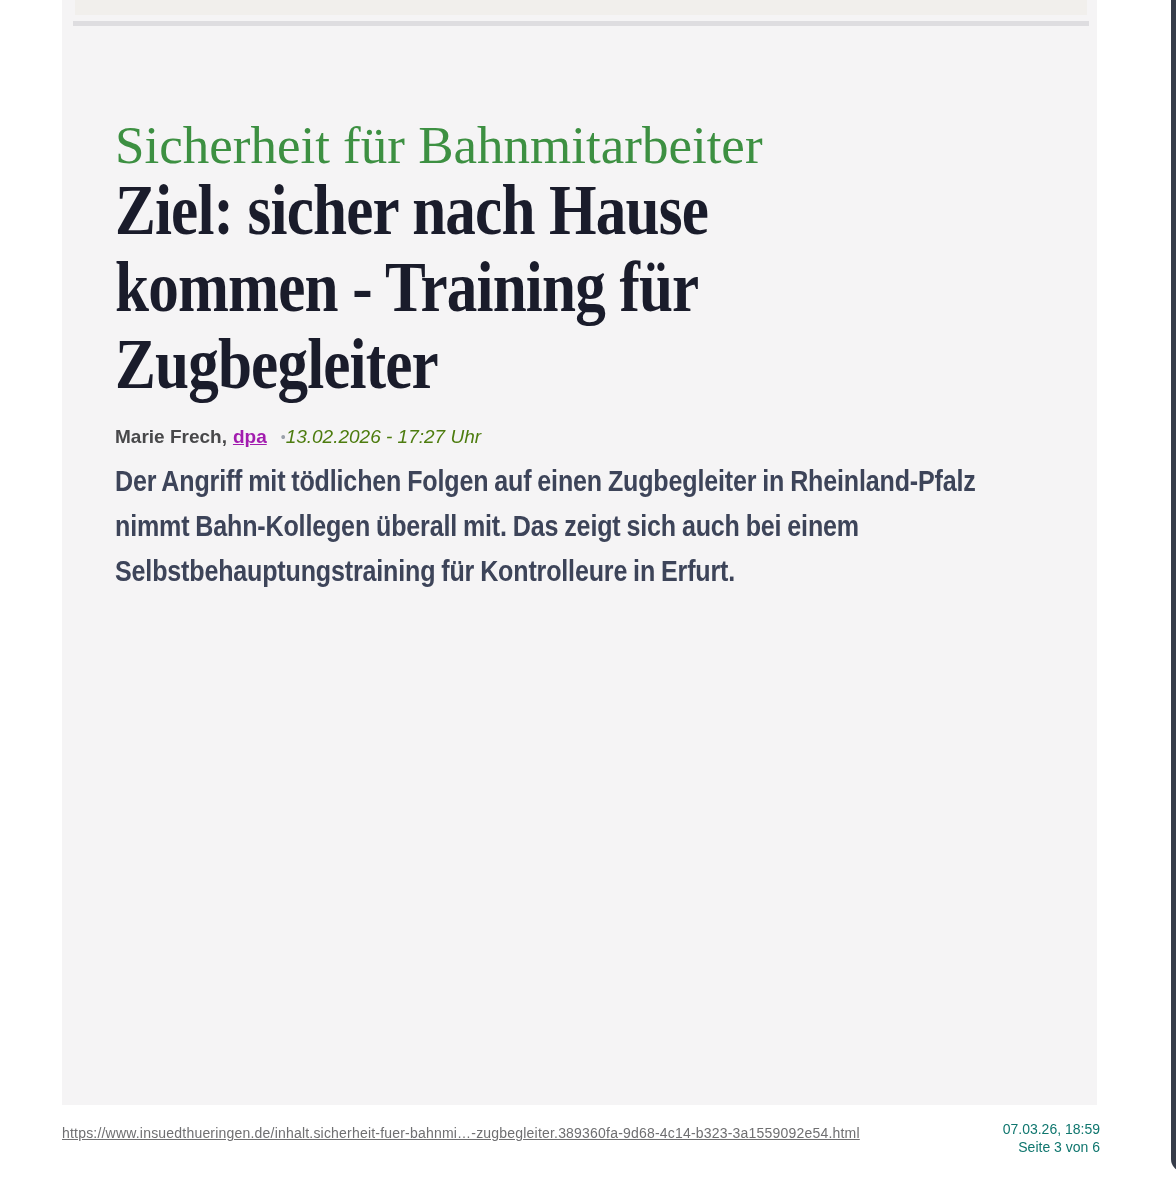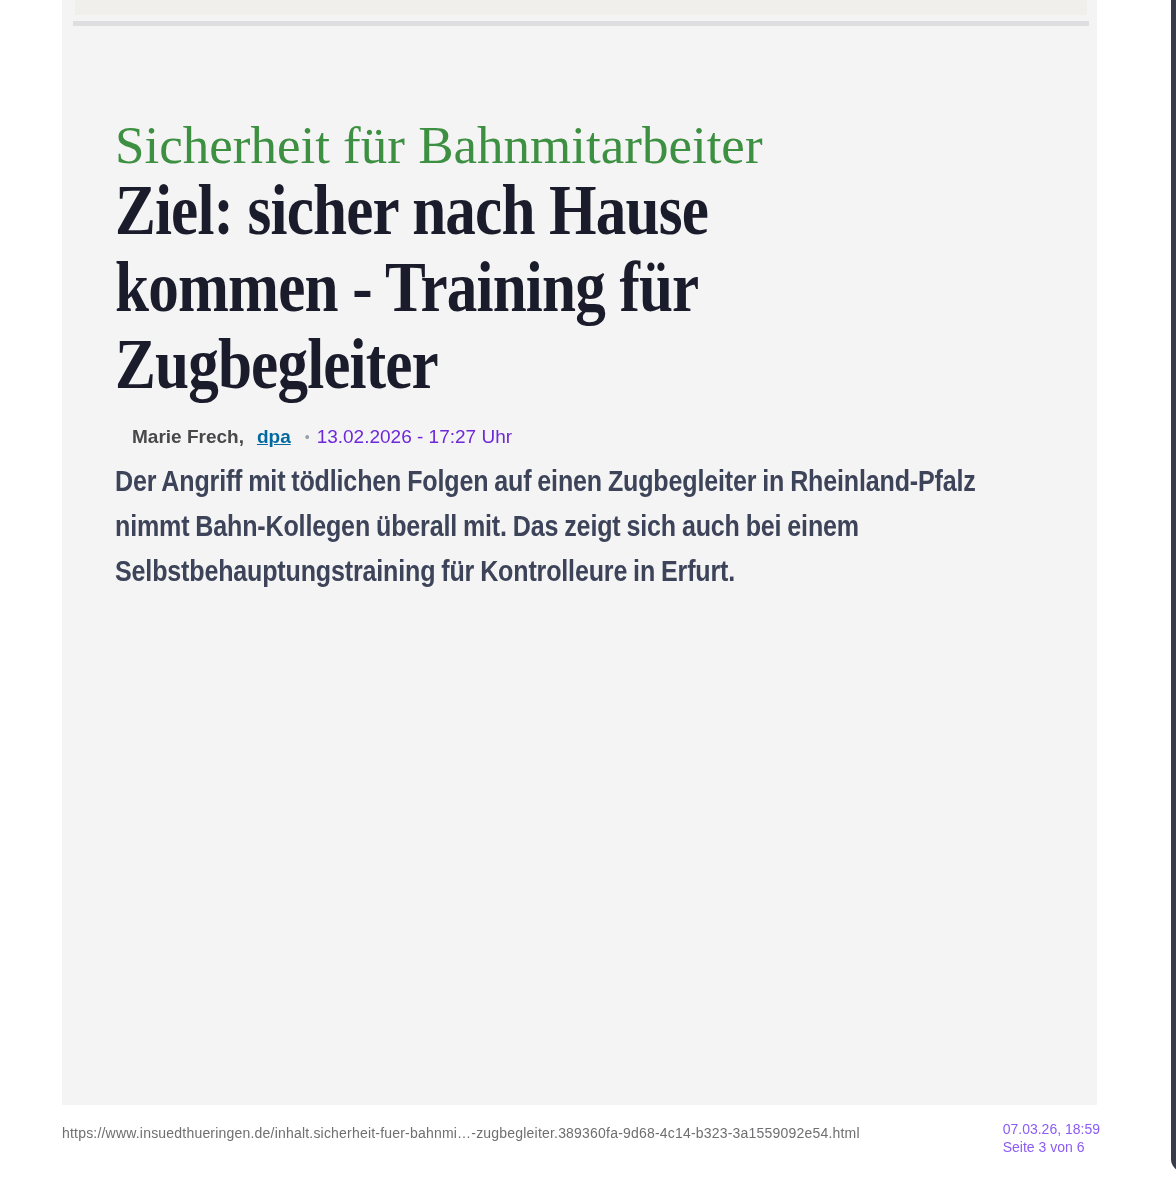--- a/index.html
+++ b/index.html
@@ -75,46 +75,46 @@
     font-weight: 700;
     letter-spacing: -1px;
     color: #1a1c2b;
     transform: scaleX(0.85);
     transform-origin: left top;
   }
 
   .byline {
     position: absolute;
     top: 424px;
-    left: 17px;
+    left: 0;
     display: flex;
     align-items: flex-end;
     font-size: 19px;
     line-height: 26px;
     white-space: nowrap;
   }
   .byline .author {
     font-weight: 700;
     color: #48484a;
   }
   .byline .agency {
     font-weight: 700;
-    color: #0369a1;
+    color: #a21caf;
     text-decoration: underline;
-    margin-left: 13px;
+    margin-left: 6px;
     cursor: pointer;
   }
   .byline .dot {
     color: #9aa0aa;
     font-size: 14px;
     margin-left: 14px;
   }
   .byline .date {
-    color: #6d28d9;
-    margin-left: 7px;
+    color: #4d7c0f;
+    font-style: italic;
   }
 
   .lead {
     position: absolute;
     top: 458px;
     left: 0;
     width: 1090px;
     font-size: 29.5px;
     line-height: 45px;
     font-weight: 700;
@@ -128,29 +128,30 @@
   
   .footer-url {
     position: absolute;
     left: 62px;
     top: 1124px;
     font-size: 14px;
     line-height: 18px;
     color: #6f6f71;
     letter-spacing: 0.2px;
     white-space: nowrap;
+    text-decoration: underline;
   }
   .footer-right {
     position: absolute;
     right: 76px;
     top: 1121px;
-    text-align: left;
+    text-align: right;
     font-size: 14px;
     line-height: 17.5px;
-    color: #8b5cf6;
+    color: #0f766e;
   }
 
   
   .bg-window-edge {
     position: absolute;
     left: 1171px;
     top: 0;
     width: 26px;
     height: 1172px;
     background: #363c49;

